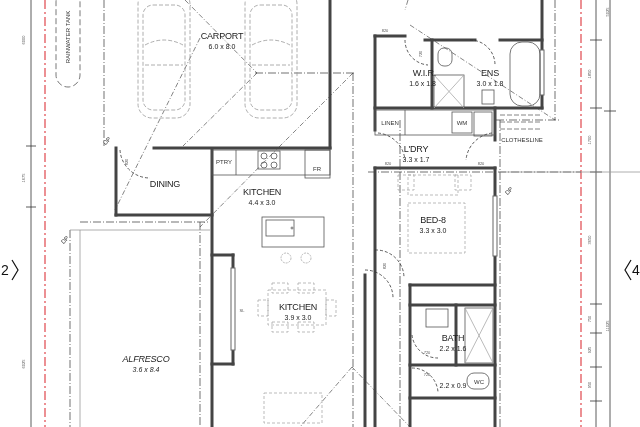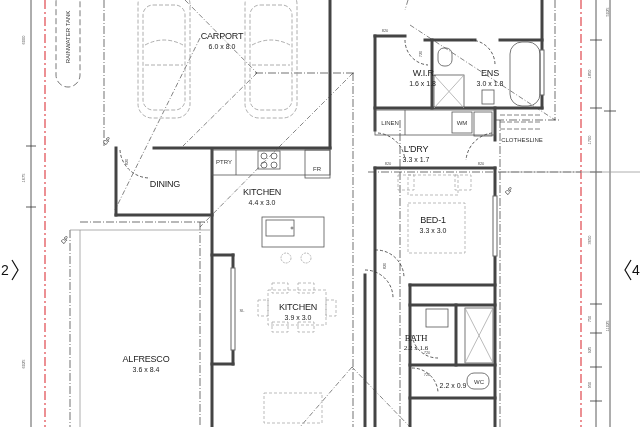--- a/index.html
+++ b/index.html
@@ -212,41 +212,41 @@
   <div class="room-name">DINING</div>
 </div>
 <div class="lbl" style="left:232px;top:188px;width:60px;">
   <div class="room-name">KITCHEN</div>
   <div class="room-dim">4.4 x 3.0</div>
 </div>
 <div class="lbl" style="left:268px;top:303px;width:60px;">
   <div class="room-name">KITCHEN</div>
   <div class="room-dim">3.9 x 3.0</div>
 </div>
-<div class="lbl" style="left:116px;top:355px;width:60px;">
+<div class="lbl" style="left:116px;top:355px;width:60px;font-style:italic;">
   <div class="room-name">ALFRESCO</div>
   <div class="room-dim">3.6 x 8.4</div>
 </div>
 <div class="lbl" style="left:396px;top:69px;width:40px;text-align:right;">
   <div class="room-name">W.I.R.</div>
   <div class="room-dim">1.6 x 1.8</div>
 </div>
 <div class="lbl" style="left:470px;top:69px;width:40px;text-align:center;">
   <div class="room-name">ENS</div>
   <div class="room-dim">3.0 x 1.8</div>
 </div>
 <div class="lbl" style="left:396px;top:145px;width:40px;">
   <div class="room-name">L'DRY</div>
   <div class="room-dim">3.3 x 1.7</div>
 </div>
 <div class="lbl" style="left:413px;top:216px;width:40px;">
-  <div class="room-name">BED-1</div>
+  <div class="room-name">BED-8</div>
   <div class="room-dim">3.3 x 3.0</div>
 </div>
-<div class="lbl" style="left:399px;top:334px;width:34px;font-family:Liberation Serif, serif;">
+<div class="lbl" style="left:436px;top:334px;width:34px;">
   <div class="room-name">BATH</div>
   <div class="room-dim">2.2 x 1.6</div>
 </div>
 <div class="lbl room-dim" style="left:438px;top:380px;width:30px;">2.2 x 0.9</div>
 <div class="lbl small" style="left:471px;top:379px;width:16px;">WC</div>
 
 <div class="lbl small" style="left:214px;top:159px;width:20px;">PTRY</div>
 <div class="lbl small" style="left:309px;top:166px;width:16px;">FR</div>
 <div class="lbl small" style="left:377px;top:120px;width:26px;">LINEN</div>
 <div class="lbl small" style="left:454px;top:120px;width:16px;">WM</div>

